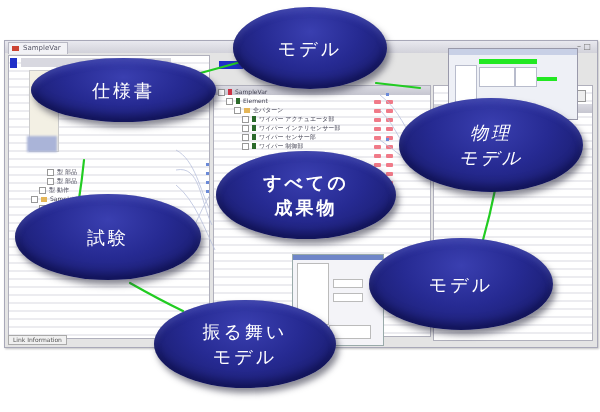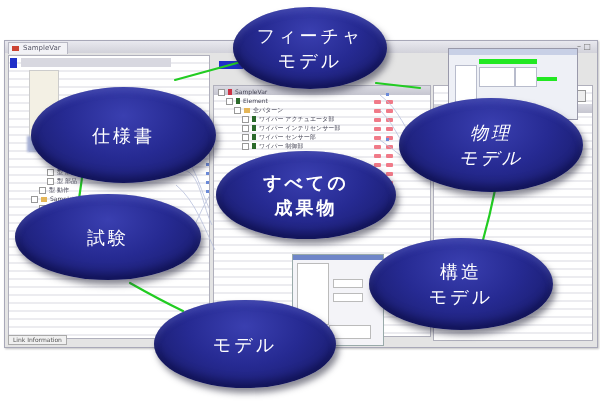--- a/index.html
+++ b/index.html
@@ -174,43 +174,42 @@
     <g fill="none" stroke="#22cc22" stroke-width="2.2" stroke-linecap="round">
       <path d="M175 80 L248 60"></path>
       <path d="M376 83 L420 88"></path>
       <path d="M495 190 Q490 215 483 240"></path>
       <path d="M84 160 Q82 180 79 199"></path>
       <path d="M130 283 Q160 300 183 311"></path>
     </g>
   </svg>
 
   <div class="bubble" style="left:233px;top:7px;width:154px;height:82px;">
-    <span class="ln">フィーチャ</span>
-    <span class="ln">モデル</span>
-  </div>
-
-  <div class="bubble" style="left:31px;top:87px;width:185px;height:96px;">
+    <span class="ln">モデル</span>
+  </div>
+
+  <div class="bubble" style="left:31px;top:58px;width:185px;height:64px;">
     <span class="ln">仕様書</span>
   </div>
 
   <div class="bubble" style="left:399px;top:98px;width:184px;height:94px;font-style:italic;">
     <span class="ln">物理</span>
     <span class="ln">モデル</span>
   </div>
 
   <div class="bubble" style="left:15px;top:194px;width:186px;height:86px;">
     <span class="ln">試験</span>
   </div>
 
   <div class="bubble bold" style="left:216px;top:151px;width:180px;height:88px;">
     <span class="ln">すべての</span>
     <span class="ln">成果物</span>
   </div>
 
   <div class="bubble" style="left:369px;top:238px;width:184px;height:92px;">
-    <span class="ln">構造</span>
     <span class="ln">モデル</span>
   </div>
 
   <div class="bubble" style="left:154px;top:300px;width:182px;height:88px;">
+    <span class="ln">振る舞い</span>
     <span class="ln">モデル</span>
   </div>
 </div>
 
 </body></html>

